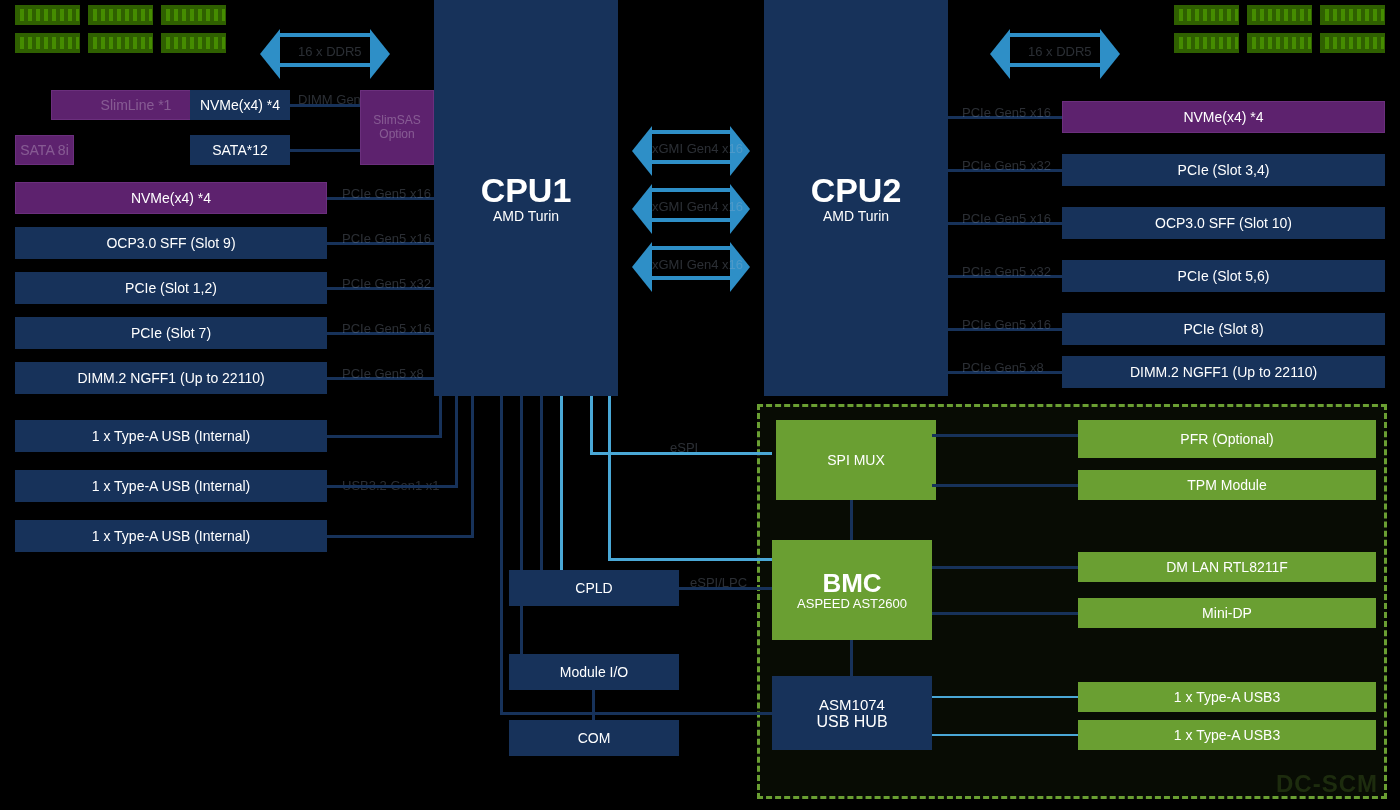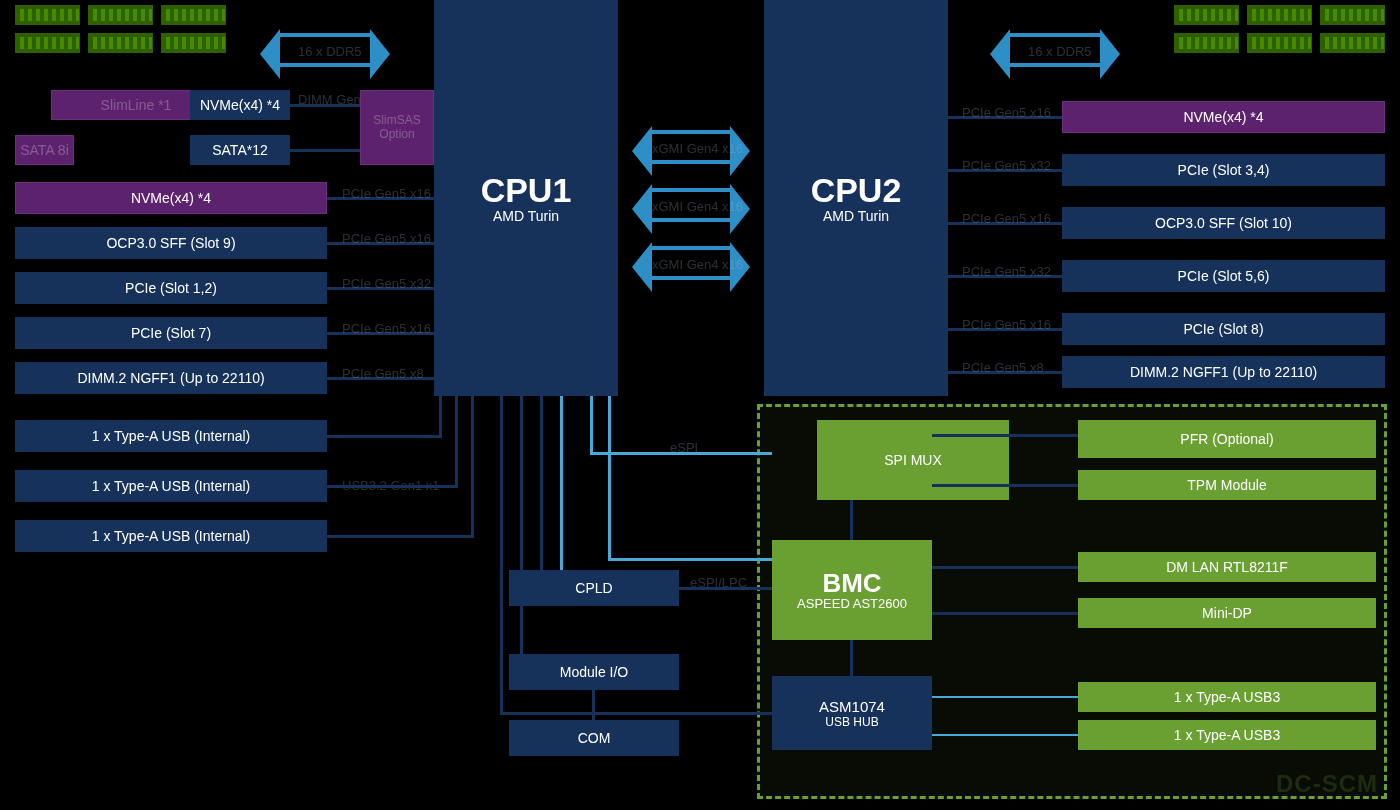--- a/index.html
+++ b/index.html
@@ -225,21 +225,21 @@
 <div class="box navy" style="left:1062px; top:356px; width:323px; height:32px;">
     <span>DIMM.2 NGFF1 (Up to 22110)</span>
   </div>
 <div class="line" style="left:948px; top:371px; width:114px; height:3px;"></div>
 <span class="lbl" style="left:962px; top:360px;">PCIe Gen5 x8</span>
 
 <div class="dcscm" style="left:757px; top:404px; width:630px; height:395px;">
   <span class="dcscm-label">DC-SCM</span>
 </div>
 
-<div class="box green" style="left:817px; top:420px; width:192px; height:80px;">
+<div class="box green" style="left:776px; top:420px; width:160px; height:80px;">
   <span>SPI MUX</span>
 </div>
 
 <div class="box green" style="left:1078px; top:420px; width:298px; height:38px;">
     <span>PFR (Optional)</span>
   </div>
 <div class="box green" style="left:1078px; top:470px; width:298px; height:30px;">
     <span>TPM Module</span>
   </div>
 <div class="line" style="left:932px; top:434px; width:146px; height:3px;"></div>
@@ -257,21 +257,21 @@
 <div class="box green" style="left:1078px; top:598px; width:298px; height:30px;">
     <span>Mini-DP</span>
   </div>
 <div class="line" style="left:932px; top:566px; width:146px; height:3px;"></div>
 <div class="line" style="left:932px; top:612px; width:146px; height:3px;"></div>
 
 <div class="line" style="left:850px; top:640px; width:3px; height:36px;"></div>
 
 <div class="box navy" style="left:772px; top:676px; width:160px; height:74px;">
   <span style="font-size:15px;font-weight:400;">ASM1074</span>
-  <span style="font-size:12px;">USB HUB</span>
+  <span style="font-size:16px;">USB HUB</span>
 </div>
 <div class="box green" style="left:1078px; top:682px; width:298px; height:30px;">
     <span>1 x Type-A USB3</span>
   </div>
 <div class="box green" style="left:1078px; top:720px; width:298px; height:30px;">
     <span>1 x Type-A USB3</span>
   </div>
 <div class="wire" style="left:932px; top:696px; width:146px; height:2px;"></div>
 <div class="wire" style="left:932px; top:734px; width:146px; height:2px;"></div>
 

